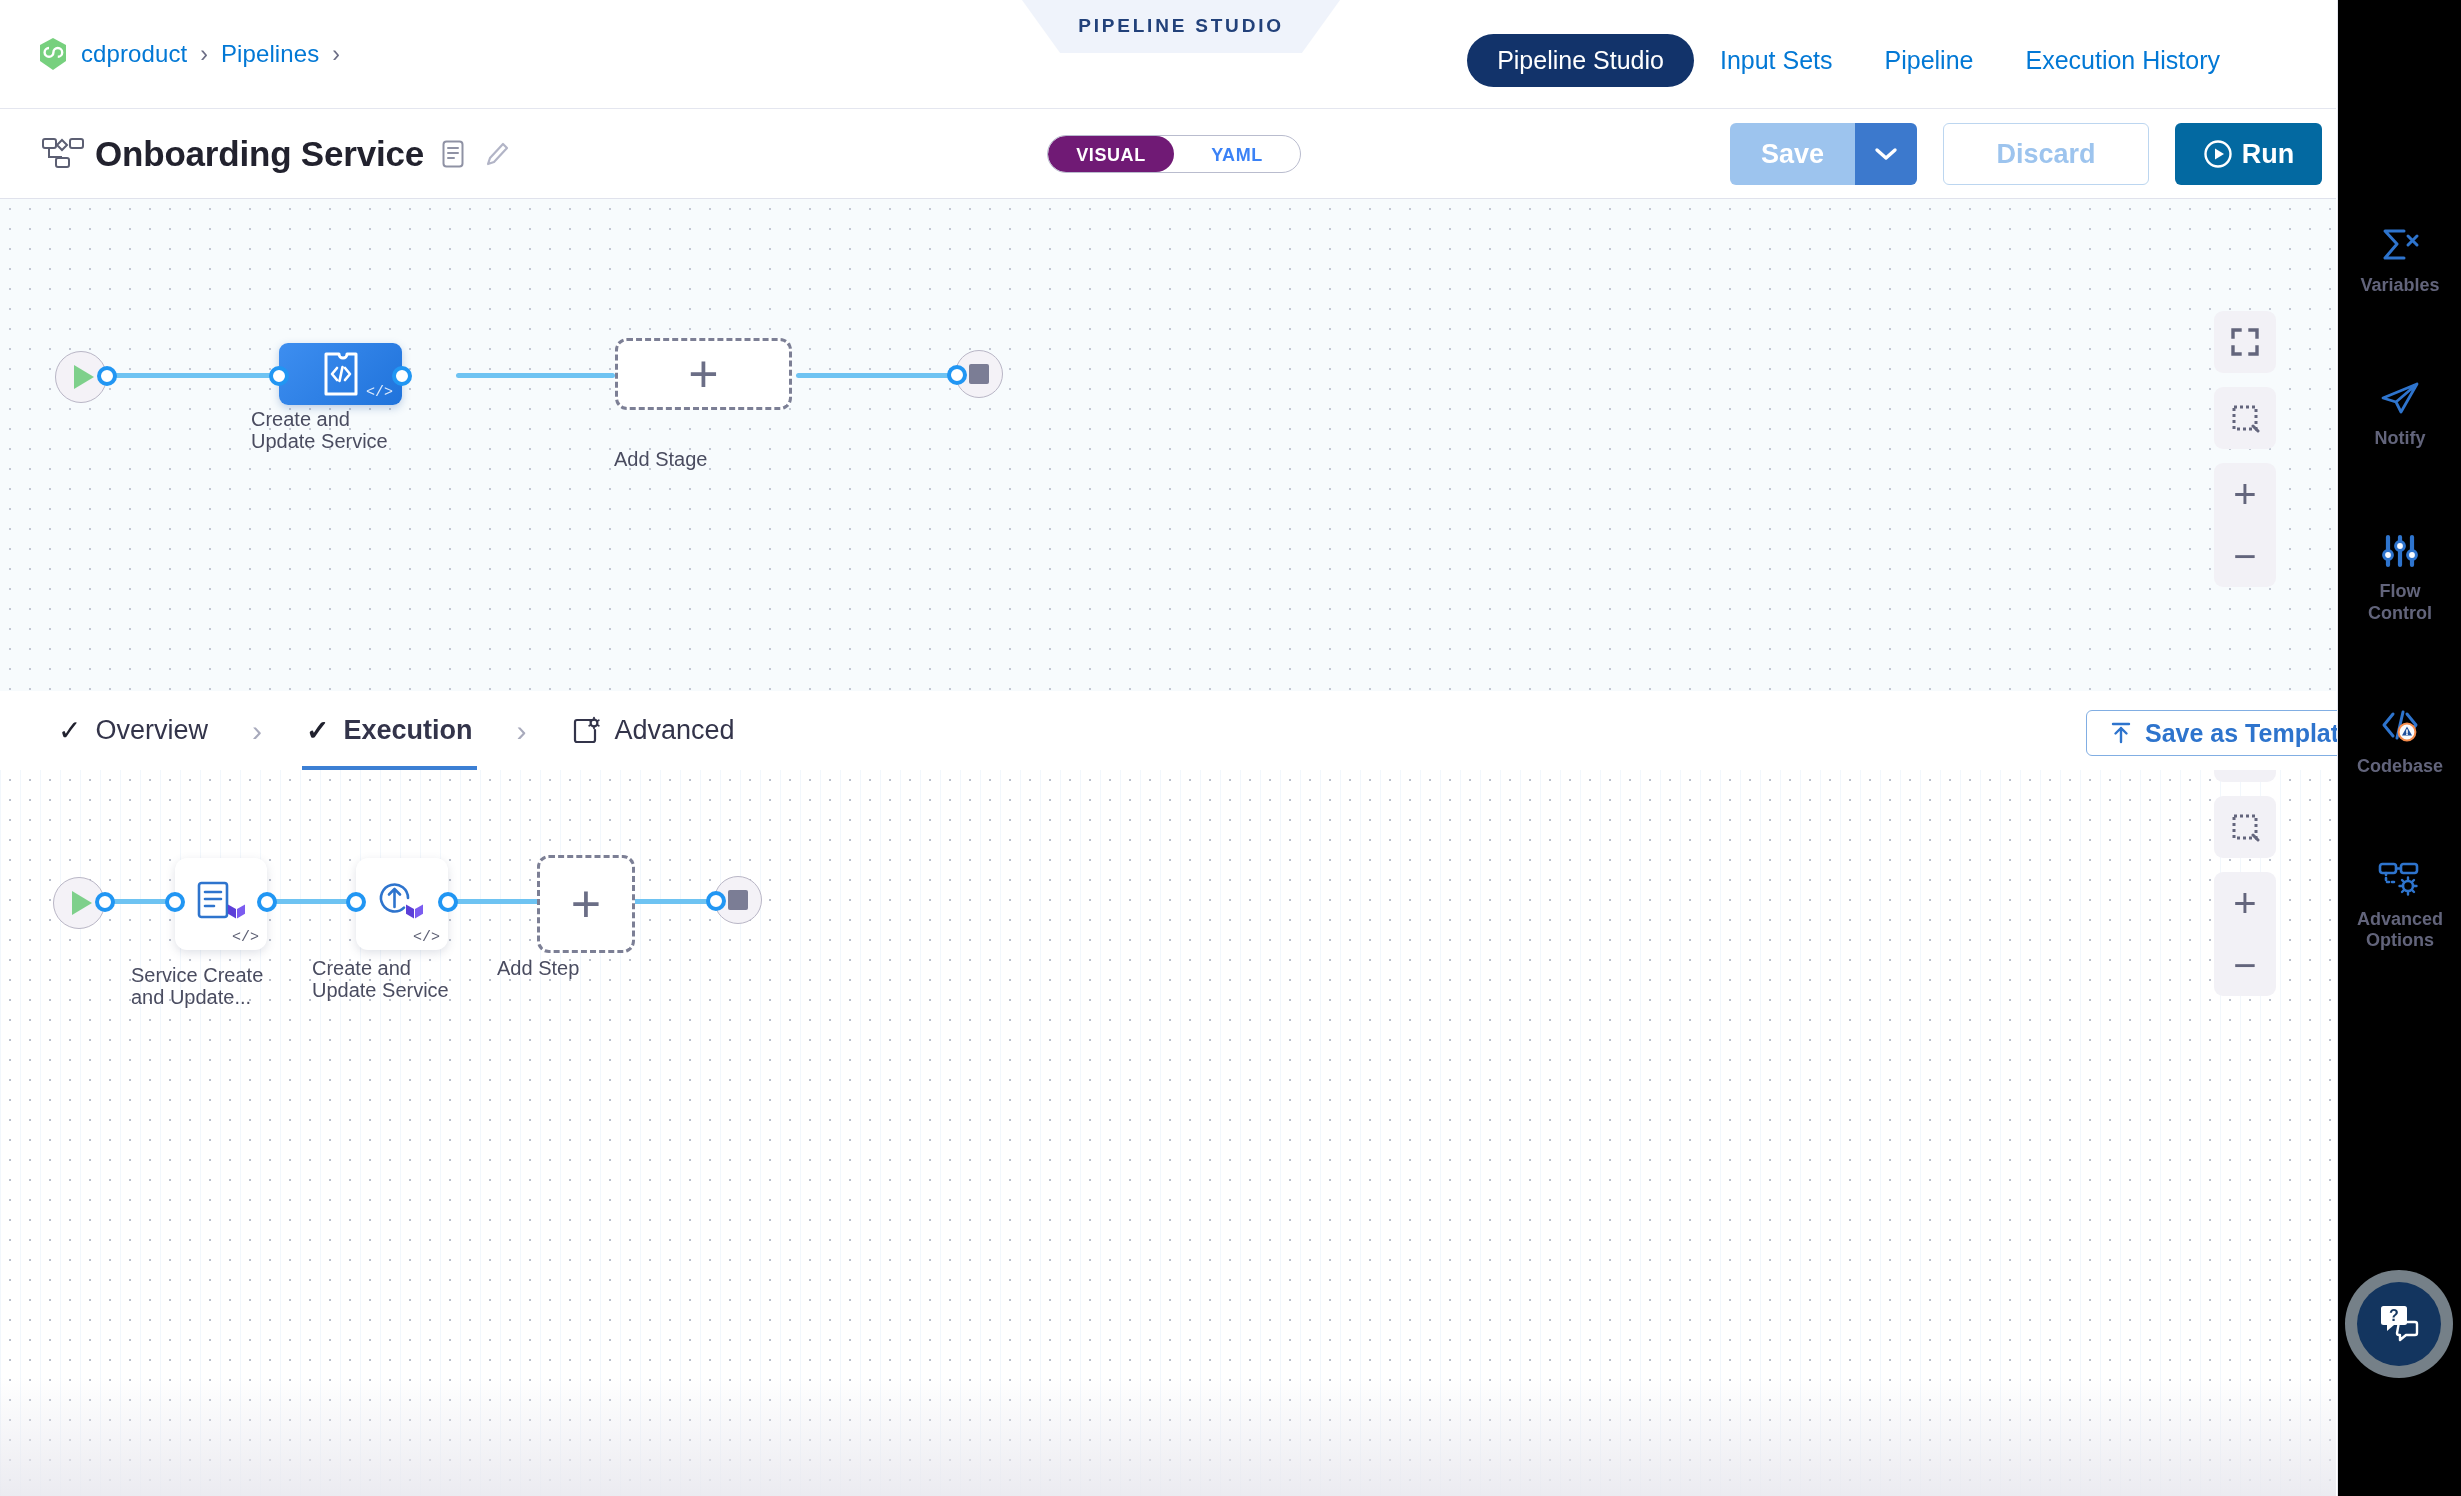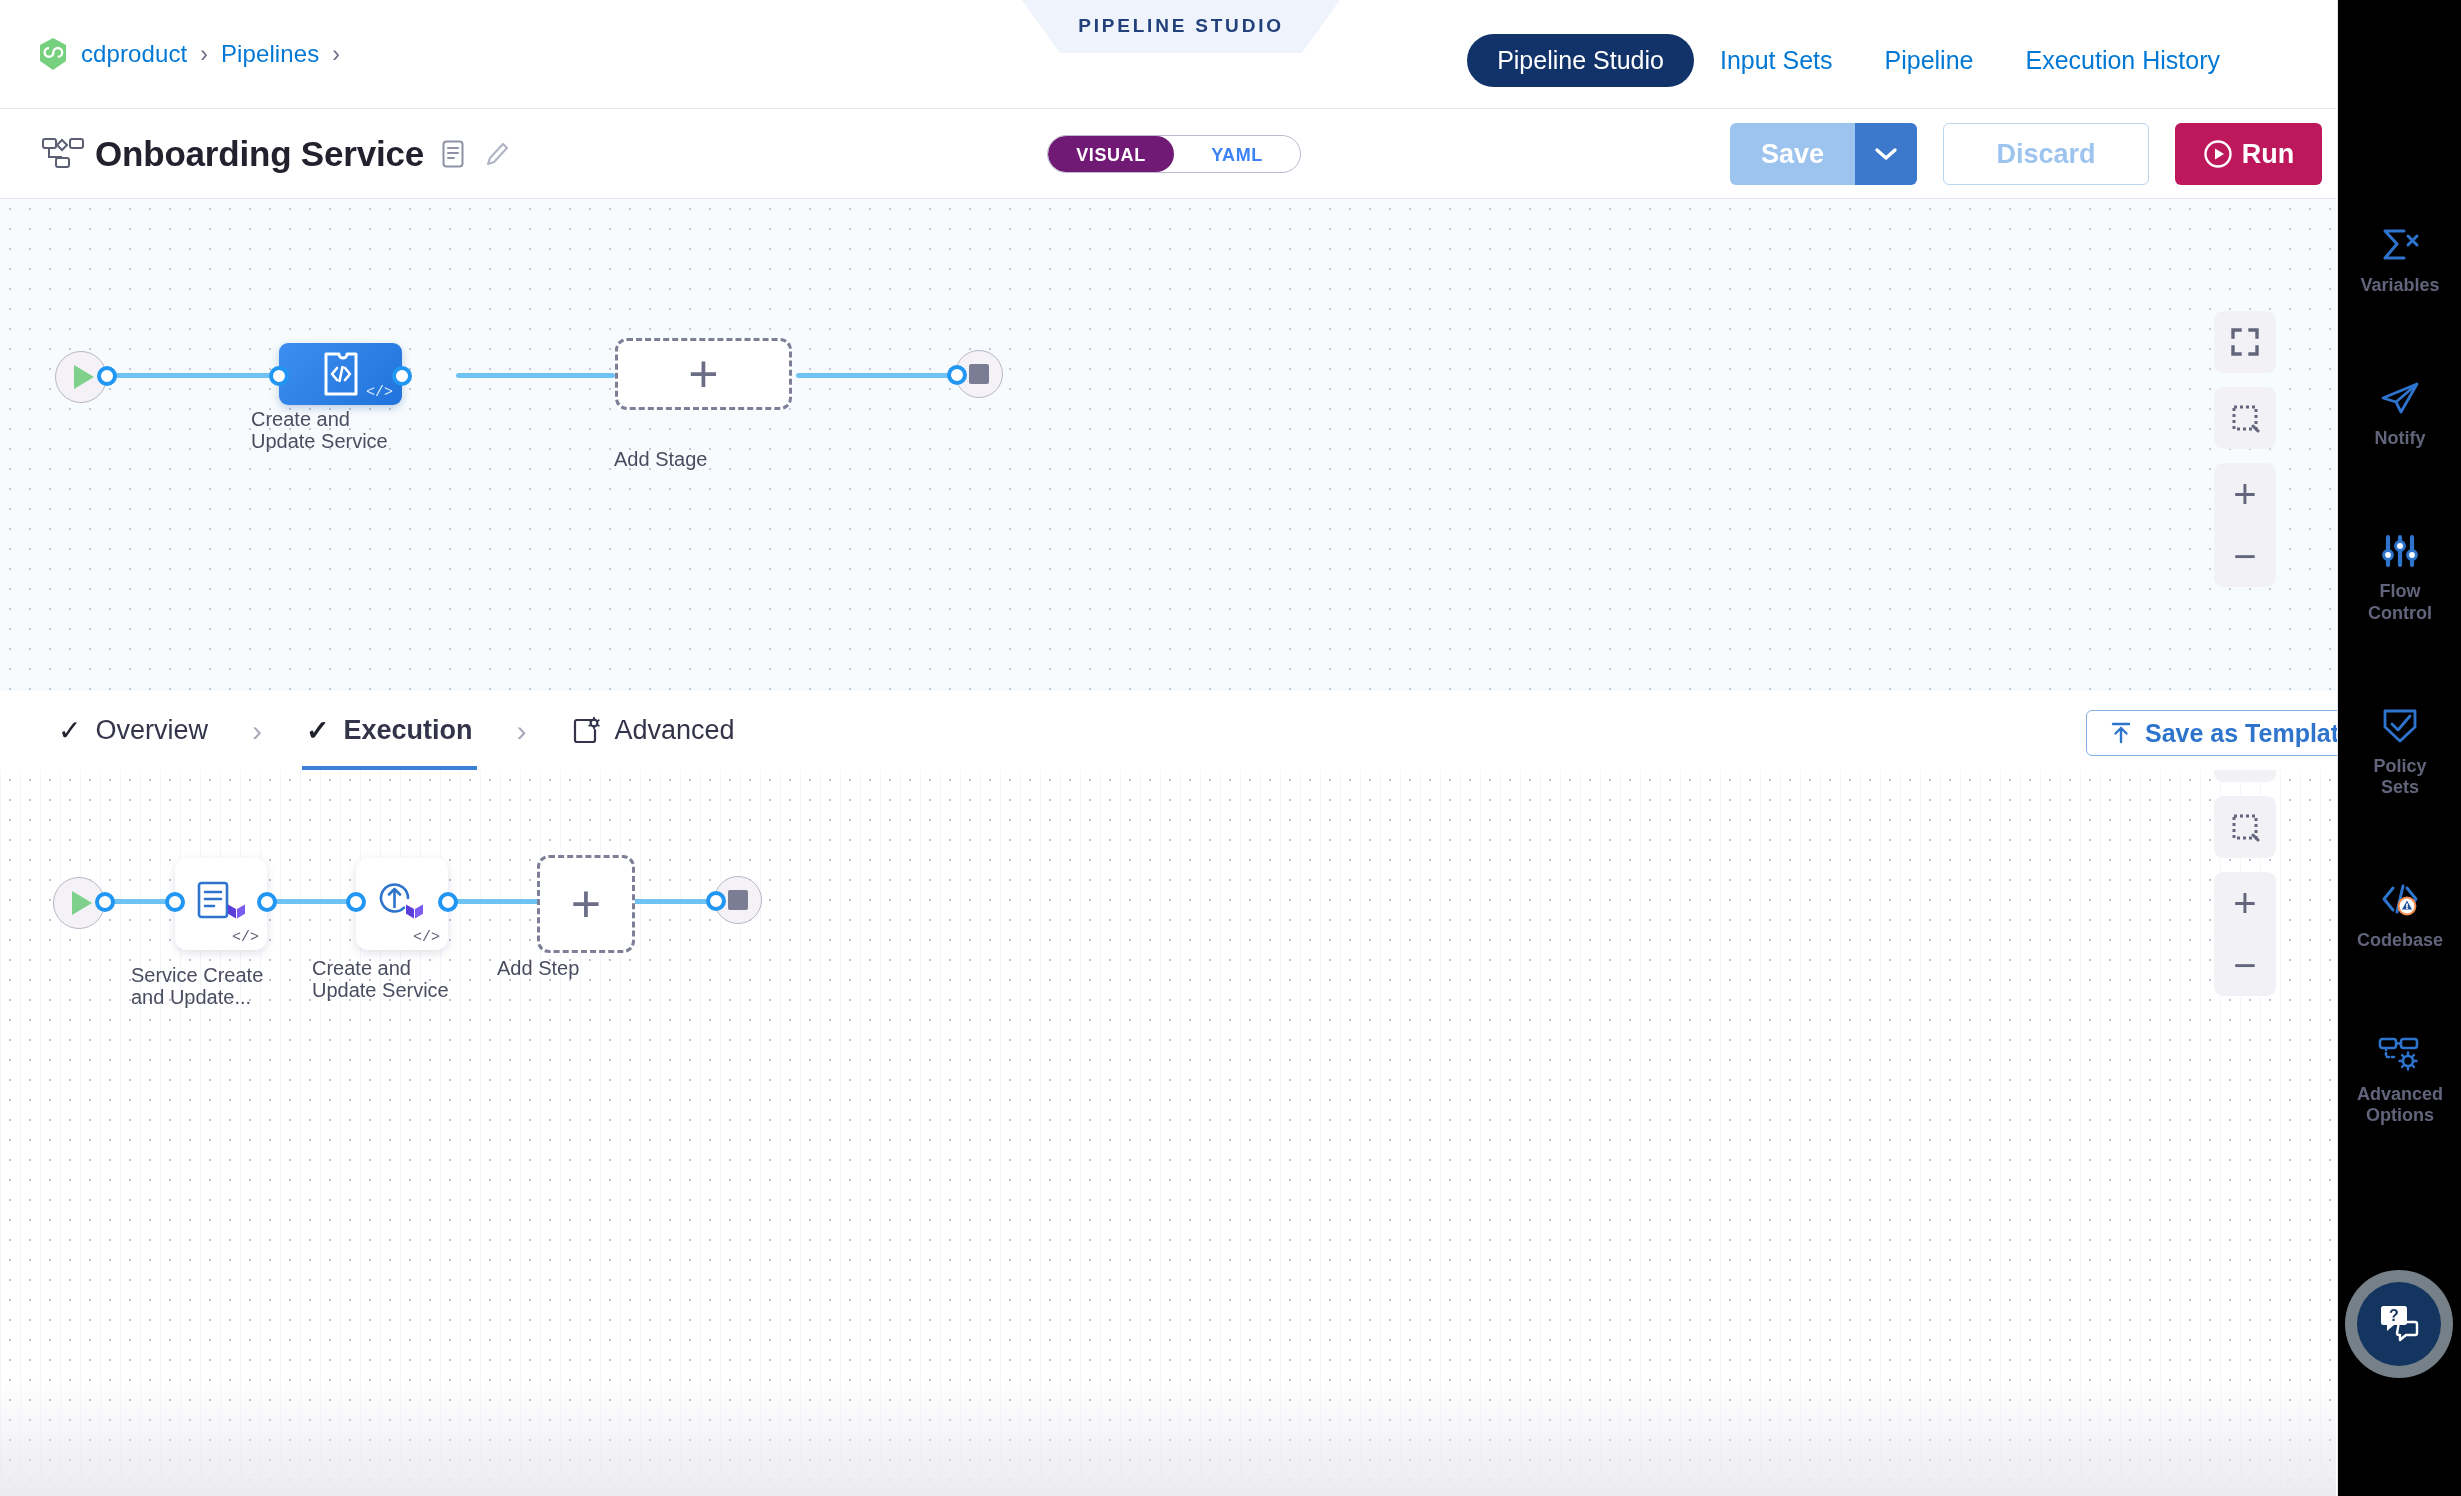--- a/index.html
+++ b/index.html
@@ -101,21 +101,21 @@
     justify-content: center; cursor: pointer;
   }
   .btn-discard {
     margin-left: 26px; height: 62px; width: 206px;
     border: 1px solid #bcd6f0; border-radius: 6px; background: #fff;
     color: #9dc4ee; font-size: 27px; font-weight: bold;
     display: flex; align-items: center; justify-content: center; cursor: default;
   }
   .btn-run {
     margin-left: 26px; height: 62px; width: 147px; border-radius: 6px;
-    background: #be185d; color: #fff; font-size: 27px; font-weight: bold;
+    background: #0369a1; color: #fff; font-size: 27px; font-weight: bold;
     display: flex; align-items: center; justify-content: center; gap: 9px;
     cursor: pointer;
   }
   .kebab {
     margin-left: 22px; width: 34px; height: 62px;
     display: flex; flex-direction: column; align-items: center;
     justify-content: center; gap: 7px; cursor: pointer;
   }
   .kebab i { width: 9px; height: 9px; border-radius: 50%; background: #b0b3c6; display: block; }
 
@@ -535,30 +535,20 @@
           <path d="M8 4 V32 M20 4 V32 M32 4 V32" stroke="#2e74cd" stroke-width="4.2" stroke-linecap="round"></path>
           <circle cx="8" cy="22" r="4.4" fill="#fafbfd" stroke="#2e74cd" stroke-width="3"></circle>
           <circle cx="20" cy="13" r="4.4" fill="#fafbfd" stroke="#2e74cd" stroke-width="3"></circle>
           <circle cx="32" cy="22" r="4.4" fill="#fafbfd" stroke="#2e74cd" stroke-width="3"></circle>
         </svg>
       </span>
       <span class="rs-label">Flow
 Control</span>
     </div>
 
-    <div class="rs-item">
-      <span class="rs-ico">
-        <svg width="40" height="38" viewBox="0 0 40 38">
-          <path d="M5 4 H35 V20 L20 34 L5 20 Z" fill="none" stroke="#2e74cd" stroke-width="2.8" stroke-linejoin="round"></path>
-          <path d="M12 17 L18 23 L30 9" fill="none" stroke="#2e74cd" stroke-width="2.8" stroke-linecap="round" stroke-linejoin="round"></path>
-        </svg>
-      </span>
-      <span class="rs-label">Policy
-Sets</span>
-    </div>
 
     <div class="rs-item">
       <span class="rs-ico">
         <svg width="44" height="38" viewBox="0 0 44 38">
           <path d="M15 7 L6 18 L15 29" fill="none" stroke="#2e74cd" stroke-width="3" stroke-linecap="round" stroke-linejoin="round"></path>
           <path d="M29 7 L38 18 L33 24" fill="none" stroke="#2e74cd" stroke-width="3" stroke-linecap="round" stroke-linejoin="round"></path>
           <path d="M25 5 L19 31" stroke="#2e74cd" stroke-width="3" stroke-linecap="round"></path>
           <circle cx="29" cy="25" r="8.4" fill="#fafbfd" stroke="#f58b4b" stroke-width="2"></circle>
           <path d="M29 19.5 L34 28.5 H24 Z" fill="#1f4f9b"></path>
           <path d="M29 23 v2.6" stroke="#fff" stroke-width="1.6" stroke-linecap="round"></path>

